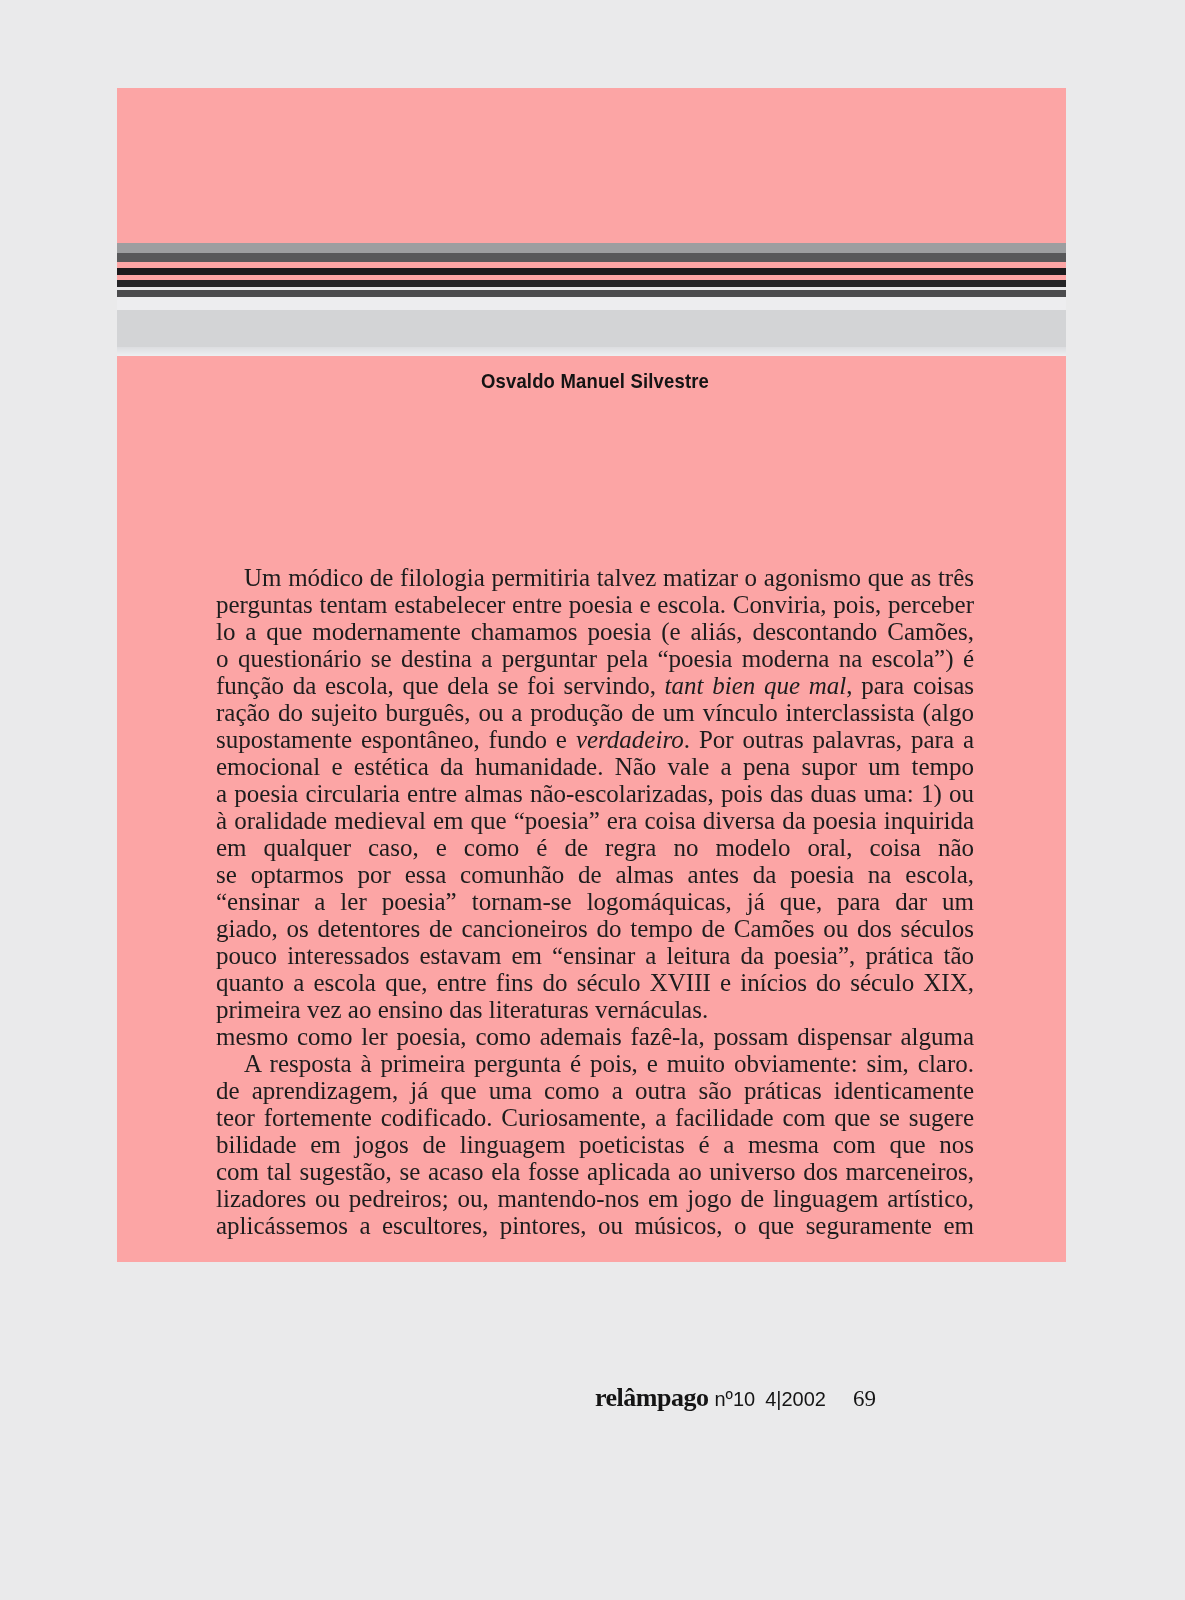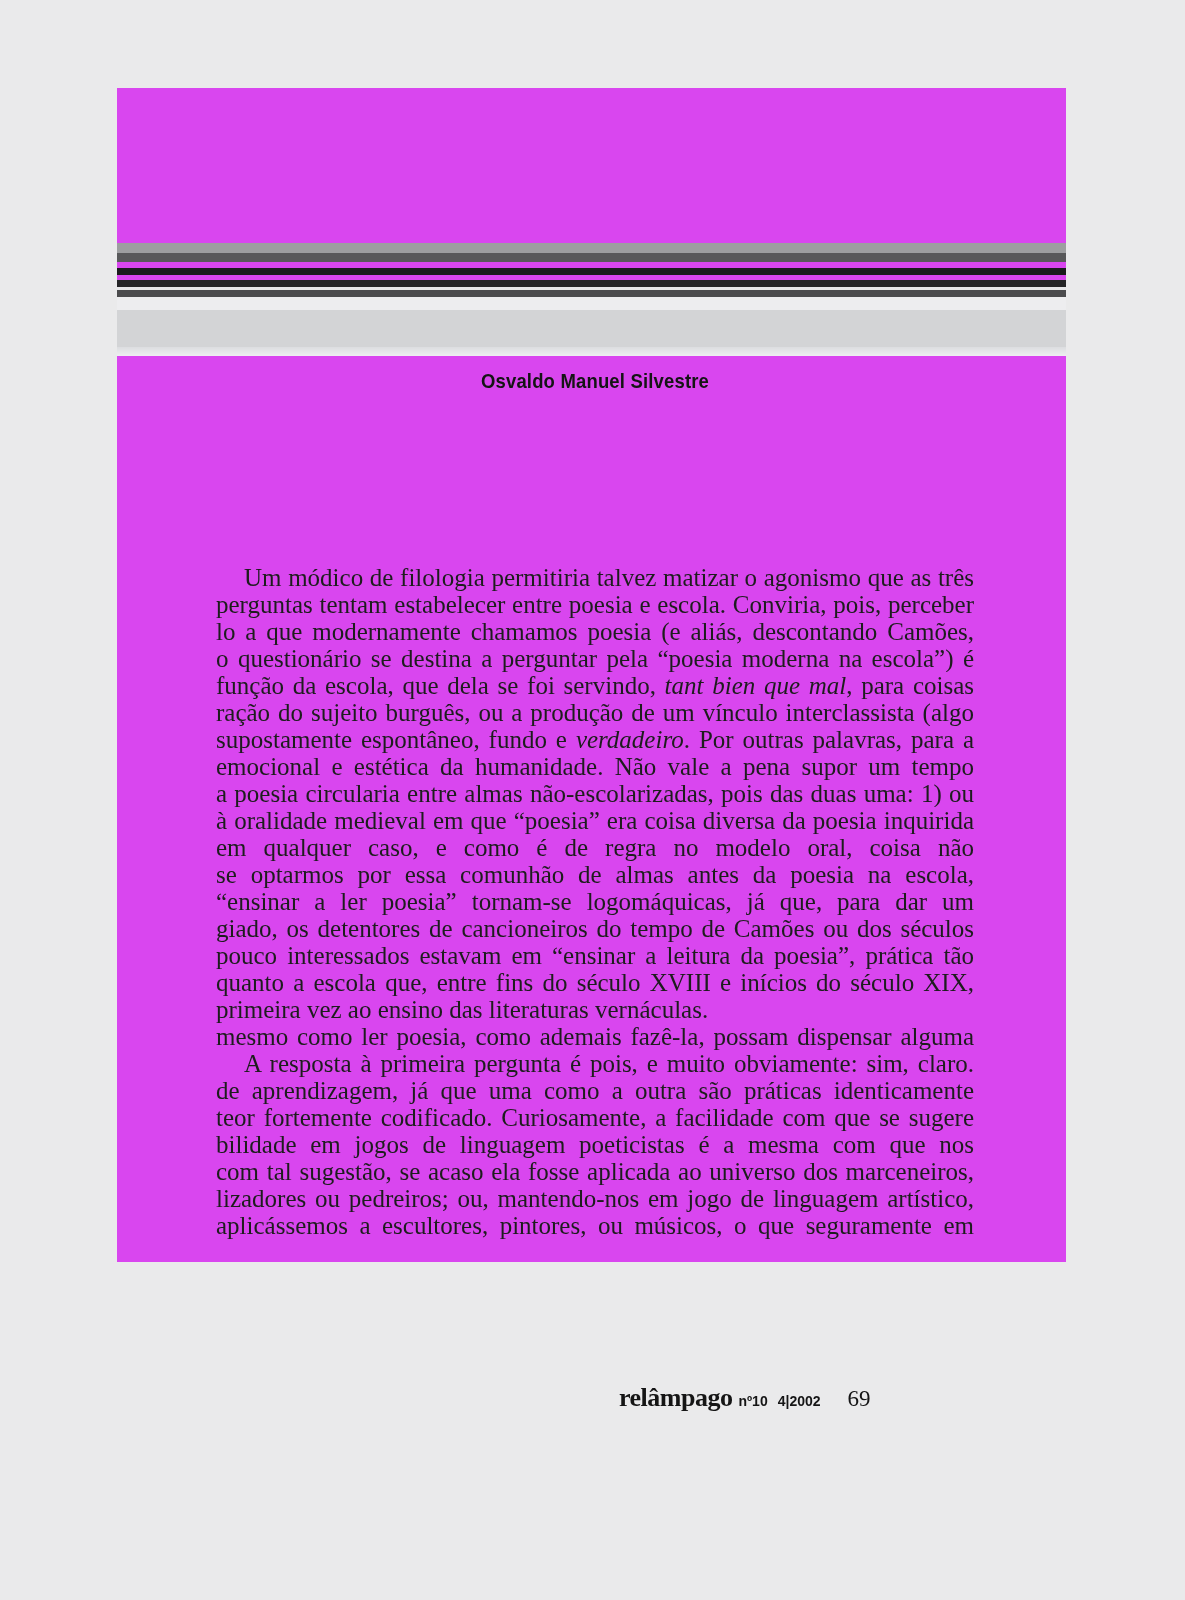--- a/index.html
+++ b/index.html
@@ -3,49 +3,49 @@
 <meta charset="utf-8">
 <style>
   html,body{margin:0;padding:0;}
   body{
     width:1185px;height:1600px;position:relative;overflow:hidden;
     background:#eaeaeb;
     font-family:"Liberation Serif",serif;
   }
   .page{
     position:absolute;left:117px;top:88px;width:949px;height:1174px;
-    background:#d946ef;
+    background:#fca5a5;
   }
   .stripes{position:absolute;left:0;top:155px;width:100%;font-size:0;}
   .stripe{width:100%;}
   .stripe.fade{background:linear-gradient(#dcdde0,#eeeff1);}
   .author{
     position:absolute;left:99px;top:282px;width:758px;text-align:center;
     font-family:"Liberation Sans",sans-serif;font-weight:bold;
     font-size:21px;line-height:22px;color:#141414;
     transform:scaleX(0.88);transform-origin:center;
     letter-spacing:0.2px;
   }
   .body-text{
     position:absolute;left:99px;top:476px;width:758px;
     font-size:25px;line-height:27px;color:#1d1d1d;
   }
   .line{text-align:justify;text-align-last:justify;height:27px;overflow:hidden;}
   .line.indent{text-indent:28px;}
   .line.plain-end{text-align-last:left;}
   .footer{
-    position:absolute;left:502px;top:1297px;
+    position:absolute;left:478px;top:1297px;
     display:flex;align-items:baseline;color:#151515;white-space:nowrap;
   }
   .journal{
     font-family:"Liberation Serif",serif;font-weight:bold;
     font-size:26px;line-height:26px;letter-spacing:-0.5px;
   }
   .issue,.date{
-    font-family:"Liberation Sans",sans-serif;font-weight:bold;font-size:14px;
+    font-family:"Liberation Sans",sans-serif;font-weight:normal;font-size:20px;
   }
   .issue{margin-left:6px;}
   .date{margin-left:10px;}
   .pagenum{font-size:23px;margin-left:27px;}
 </style>
 </head>
 <body>
 
 <div class="page">
 

